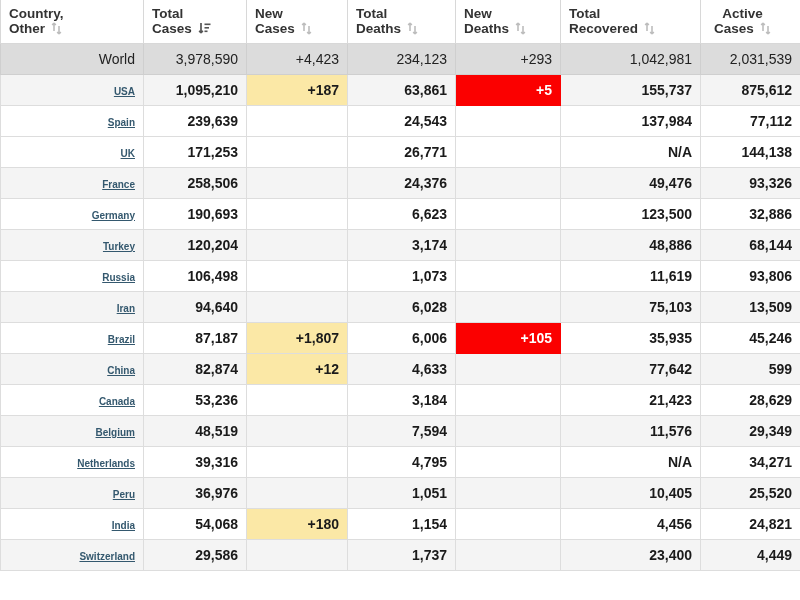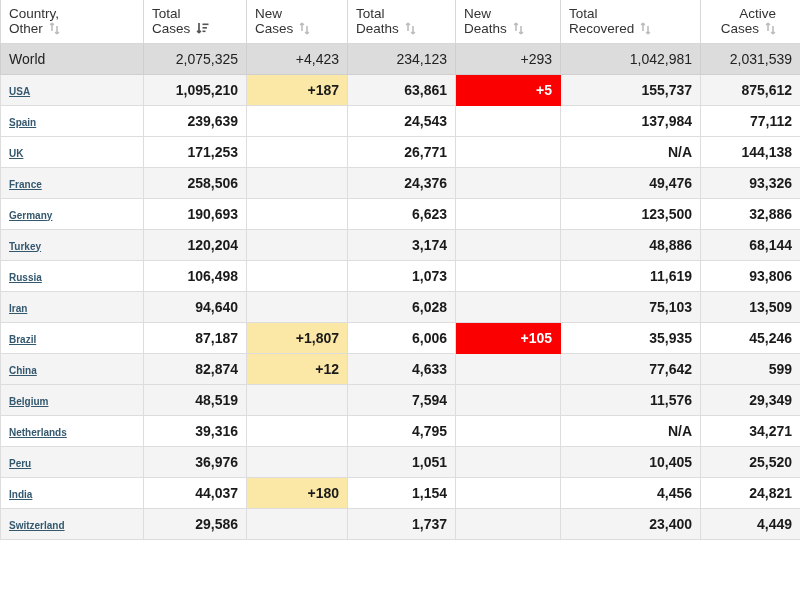--- a/index.html
+++ b/index.html
@@ -39,21 +39,21 @@
   col.c-totdeaths { width: 108px; }
   col.c-newdeaths { width: 105px; }
   col.c-totrec    { width: 140px; }
   col.c-active    { width: 100px; }
 
   
   thead th {
     background: #ffffff;
     border: 1px solid #d8d8d8;
     border-top: none;
-    font-weight: normal;
+    font-weight: bold;
     font-size: 13.5px;
     color: #333333;
     vertical-align: bottom;
     padding: 6px 8px 7px 8px;
     height: 30px;
     line-height: 15px;
     text-align: left;
     position: relative;
     white-space: normal;
     cursor: pointer;
@@ -84,21 +84,21 @@
     padding: 4px 8px 5px 8px;
     height: 21px;
     font-size: 14px;
     text-align: right;
     color: #1a1a1a;
     font-weight: bold;
     white-space: nowrap;
     overflow: hidden;
   }
   tbody td.country {
-    text-align: left;
+    text-align: right;
     font-weight: normal;
   }
   tbody td.country a {
     color: #34586e;
     text-decoration: underline;
     font-weight: bold;
     font-size: 10px;
     cursor: pointer;
   }
 
@@ -172,32 +172,32 @@
                   <path d="M3 1 L3 9 M3 1 L1.2 3 M3 1 L4.8 3" stroke="#bdbdbd" stroke-width="1.6" fill="none"></path>
                   <path d="M8 12 L8 4 M8 12 L6.2 10 M8 12 L9.8 10" stroke="#bdbdbd" stroke-width="1.6" fill="none"></path>
                 </svg></span></span>
           </th>
           <th style="text-align: left;">
             <span class="hdr-inner"><span class="hdr-label">Total</span><br><span class="hdr-label">Recovered</span><span class="sort-ico"><svg width="11" height="13" viewBox="0 0 11 13" xmlns="http://www.w3.org/2000/svg">
                   <path d="M3 1 L3 9 M3 1 L1.2 3 M3 1 L4.8 3" stroke="#bdbdbd" stroke-width="1.6" fill="none"></path>
                   <path d="M8 12 L8 4 M8 12 L6.2 10 M8 12 L9.8 10" stroke="#bdbdbd" stroke-width="1.6" fill="none"></path>
                 </svg></span></span>
           </th>
-          <th style="text-align: right;">
+          <th style="text-align: center;">
             <span class="hdr-inner"><span class="hdr-label">Active</span><br><span class="hdr-label">Cases</span><span class="sort-ico"><svg width="11" height="13" viewBox="0 0 11 13" xmlns="http://www.w3.org/2000/svg">
                   <path d="M3 1 L3 9 M3 1 L1.2 3 M3 1 L4.8 3" stroke="#bdbdbd" stroke-width="1.6" fill="none"></path>
                   <path d="M8 12 L8 4 M8 12 L6.2 10 M8 12 L9.8 10" stroke="#bdbdbd" stroke-width="1.6" fill="none"></path>
                 </svg></span></span>
           </th>
         </tr>
     </thead>
     <tbody id="table-body">
         <tr class="world-row">
           <td class="country"><span>World</span></td>
-          <td><span>2,075,325</span></td>
+          <td><span>3,978,590</span></td>
           <td><span>+4,423</span></td>
           <td><span>234,123</span></td>
           <td><span>+293</span></td>
           <td><span>1,042,981</span></td>
           <td><span>2,031,539</span></td>
         </tr>
         <tr class="stripe">
           <td class="country"><a href="#">USA</a></td>
           <td><span>1,095,210</span></td>
           <td class="hl-yellow"><span>+187</span></td>
@@ -280,20 +280,29 @@
         </tr>
         <tr class="stripe">
           <td class="country"><a href="#">China</a></td>
           <td><span>82,874</span></td>
           <td class="hl-yellow"><span>+12</span></td>
           <td><span>4,633</span></td>
           <td><span></span></td>
           <td><span>77,642</span></td>
           <td><span>599</span></td>
         </tr>
+        <tr>
+          <td class="country"><a href="#">Canada</a></td>
+          <td><span>53,236</span></td>
+          <td><span></span></td>
+          <td><span>3,184</span></td>
+          <td><span></span></td>
+          <td><span>21,423</span></td>
+          <td><span>28,629</span></td>
+        </tr>
         <tr class="stripe">
           <td class="country"><a href="#">Belgium</a></td>
           <td><span>48,519</span></td>
           <td><span></span></td>
           <td><span>7,594</span></td>
           <td><span></span></td>
           <td><span>11,576</span></td>
           <td><span>29,349</span></td>
         </tr>
         <tr>
@@ -309,21 +318,21 @@
           <td class="country"><a href="#">Peru</a></td>
           <td><span>36,976</span></td>
           <td><span></span></td>
           <td><span>1,051</span></td>
           <td><span></span></td>
           <td><span>10,405</span></td>
           <td><span>25,520</span></td>
         </tr>
         <tr>
           <td class="country"><a href="#">India</a></td>
-          <td><span>44,037</span></td>
+          <td><span>54,068</span></td>
           <td class="hl-yellow"><span>+180</span></td>
           <td><span>1,154</span></td>
           <td><span></span></td>
           <td><span>4,456</span></td>
           <td><span>24,821</span></td>
         </tr>
         <tr class="stripe">
           <td class="country"><a href="#">Switzerland</a></td>
           <td><span>29,586</span></td>
           <td><span></span></td>

